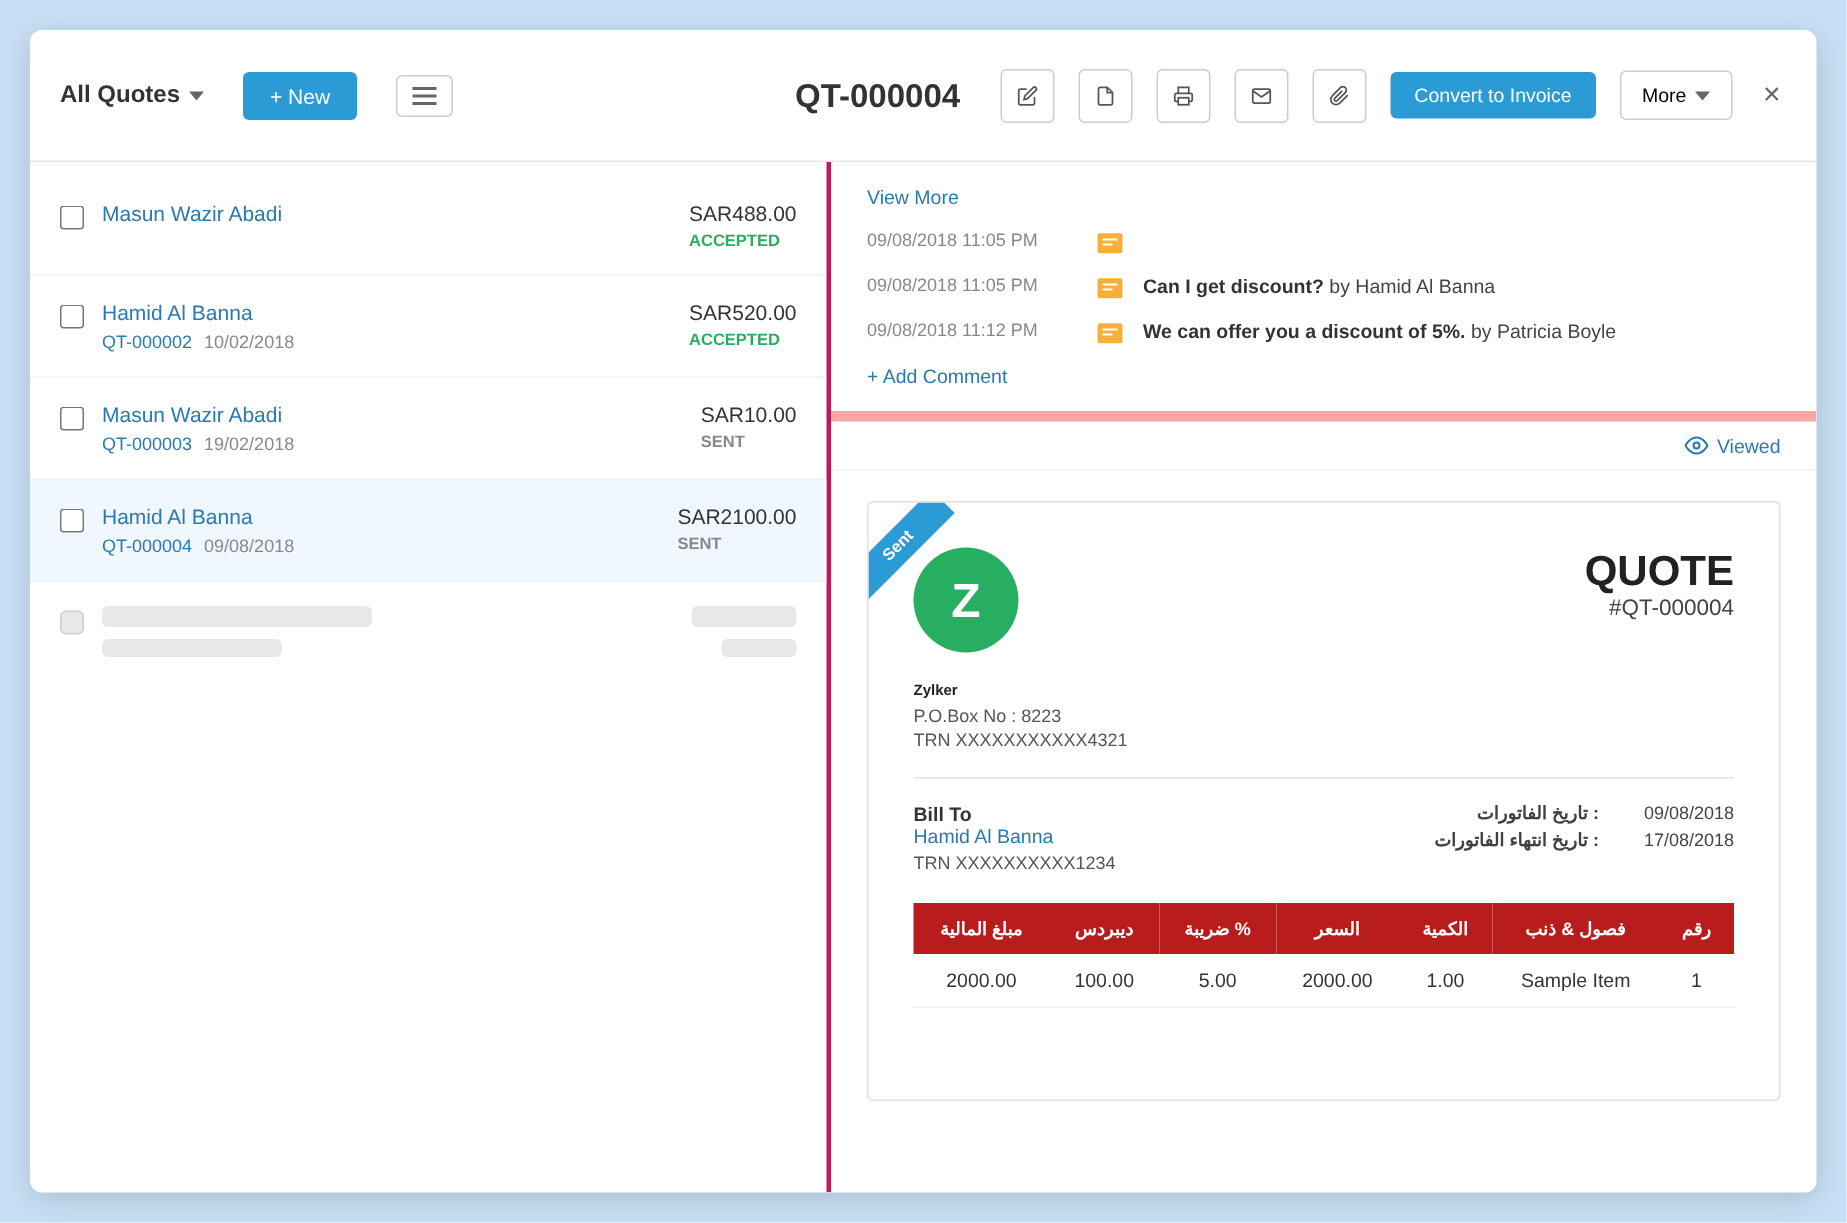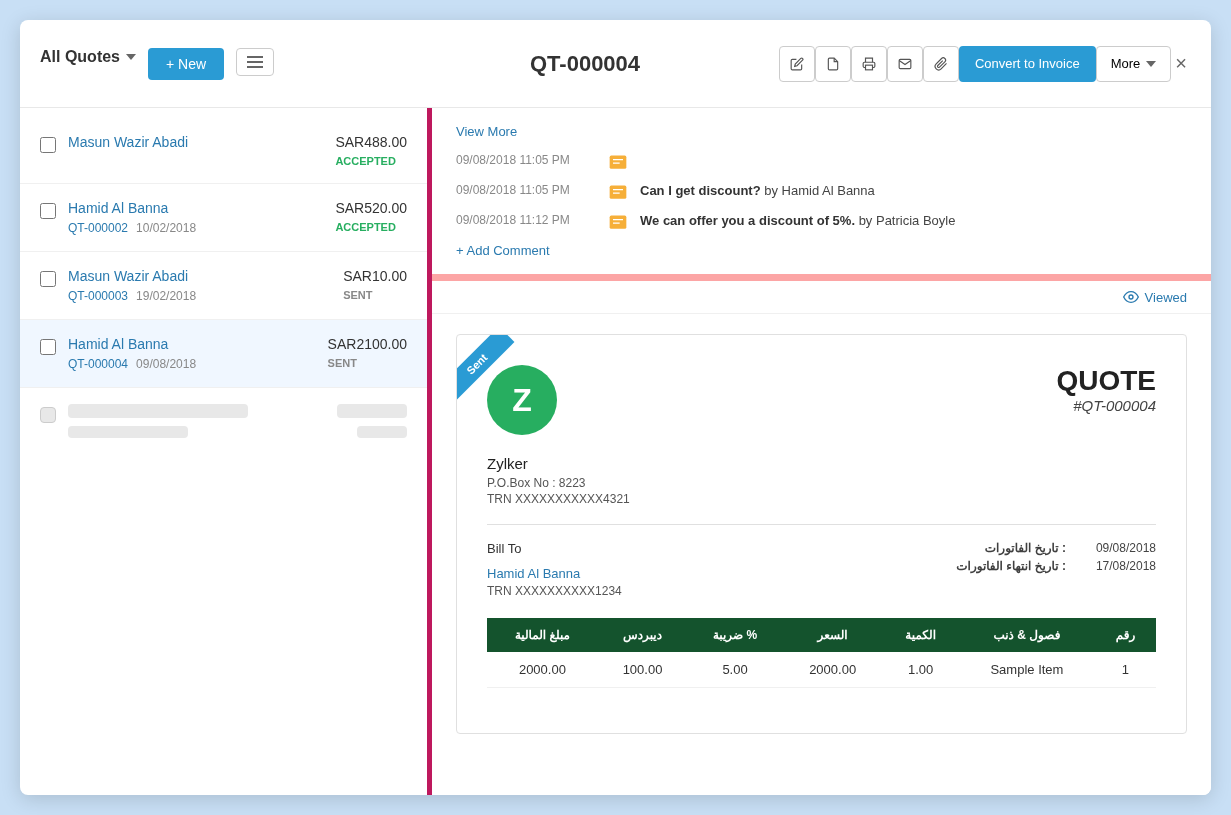--- a/index.html
+++ b/index.html
@@ -28,22 +28,22 @@
     .header {
       display: flex;
       align-items: center;
       padding: 0 20px;
       height: 88px;
       border-bottom: 1px solid #e8e8e8;
       flex-shrink: 0;
     }
     .header-left {
       display: flex;
-      align-items: flex-start;
-      gap: 12px;
+      align-items: center;
+      gap: 26px;
       width: 470px;
     }
     .all-quotes-btn {
       display: flex;
       align-items: center;
       gap: 4px;
       font-size: 16px;
       font-weight: 600;
       color: #333;
       cursor: pointer;
@@ -89,21 +89,22 @@
       justify-content: space-between;
       padding-left: 20px;
     }
     .quote-title {
       font-size: 22px;
       font-weight: 600;
       color: #333;
     }
     .header-actions {
       display: flex;
-      gap: 0;
+      align-items: center;
+      gap: 16px;
     }
     .icon-btn {
       background: #fff;
       border: 1px solid #ccc;
       border-radius: 4px;
       width: 36px;
       height: 36px;
       display: flex;
       align-items: center;
       justify-content: center;
@@ -141,23 +142,23 @@
       padding: 4px;
     }
     
     .main-content {
       display: flex;
       flex: 1;
       overflow: hidden;
     }
     
     .list-panel {
-      width: 412px;
+      width: 534px;
       flex-shrink: 0;
-      border-right: 5px solid #be185d;
+      border-right: 3px solid #be185d;
       overflow-y: auto;
       padding: 10px 0;
     }
     .list-item {
       display: flex;
       align-items: flex-start;
       padding: 16px 20px;
       border-bottom: 1px solid #f0f0f0;
       cursor: pointer;
       gap: 12px;
@@ -346,35 +347,34 @@
       text-align: right;
     }
     .quote-label {
       font-size: 28px;
       font-weight: 700;
       color: #222;
     }
     .quote-num {
       font-size: 15px;
       color: #444;
-      font-style: italic;
     }
     .company-info {
       padding: 0 30px 16px;
     }
-    .company-name { font-size: 15px; font-weight: 400; color: #222; margin-bottom: 4px; }
+    .company-name { font-size: 10px; font-weight: 700; color: #222; margin-bottom: 4px; }
     .company-detail { font-size: 12px; color: #555; margin-bottom: 2px; }
     .doc-divider { border: none; border-top: 1px solid #e0e0e0; margin: 0 30px 16px; }
     .bill-section {
       display: flex;
       justify-content: space-between;
       padding: 0 30px 20px;
     }
     .bill-left { }
-    .bill-label { font-size: 13px; font-weight: 400; color: #333; margin-bottom: 10px; }
+    .bill-label { font-size: 13px; font-weight: 700; color: #333; margin-bottom: 0; }
     .bill-name { color: #2a7aaf; font-size: 13px; margin-bottom: 3px; }
     .bill-detail { font-size: 12px; color: #555; }
     .bill-right {
       text-align: right;
       font-size: 12px;
       color: #555;
     }
     .bill-right-row {
       display: flex;
       gap: 30px;
@@ -383,21 +383,21 @@
     }
     .bill-right-label { color: #404040; direction: rtl; font-weight: bold; }
     .bill-right-value { color: #444; font-weight: 500; }
     
     .items-table {
       margin: 0 30px 20px;
       border-collapse: collapse;
       width: calc(100% - 60px);
     }
     .items-table thead tr {
-      background: #14532d;
+      background: #b91c1c;
       color: #fff;
     }
     .items-table th {
       padding: 10px 12px;
       font-size: 12px;
       font-weight: 600;
       direction: rtl;
     }
     .items-table td {
       padding: 10px 12px;

